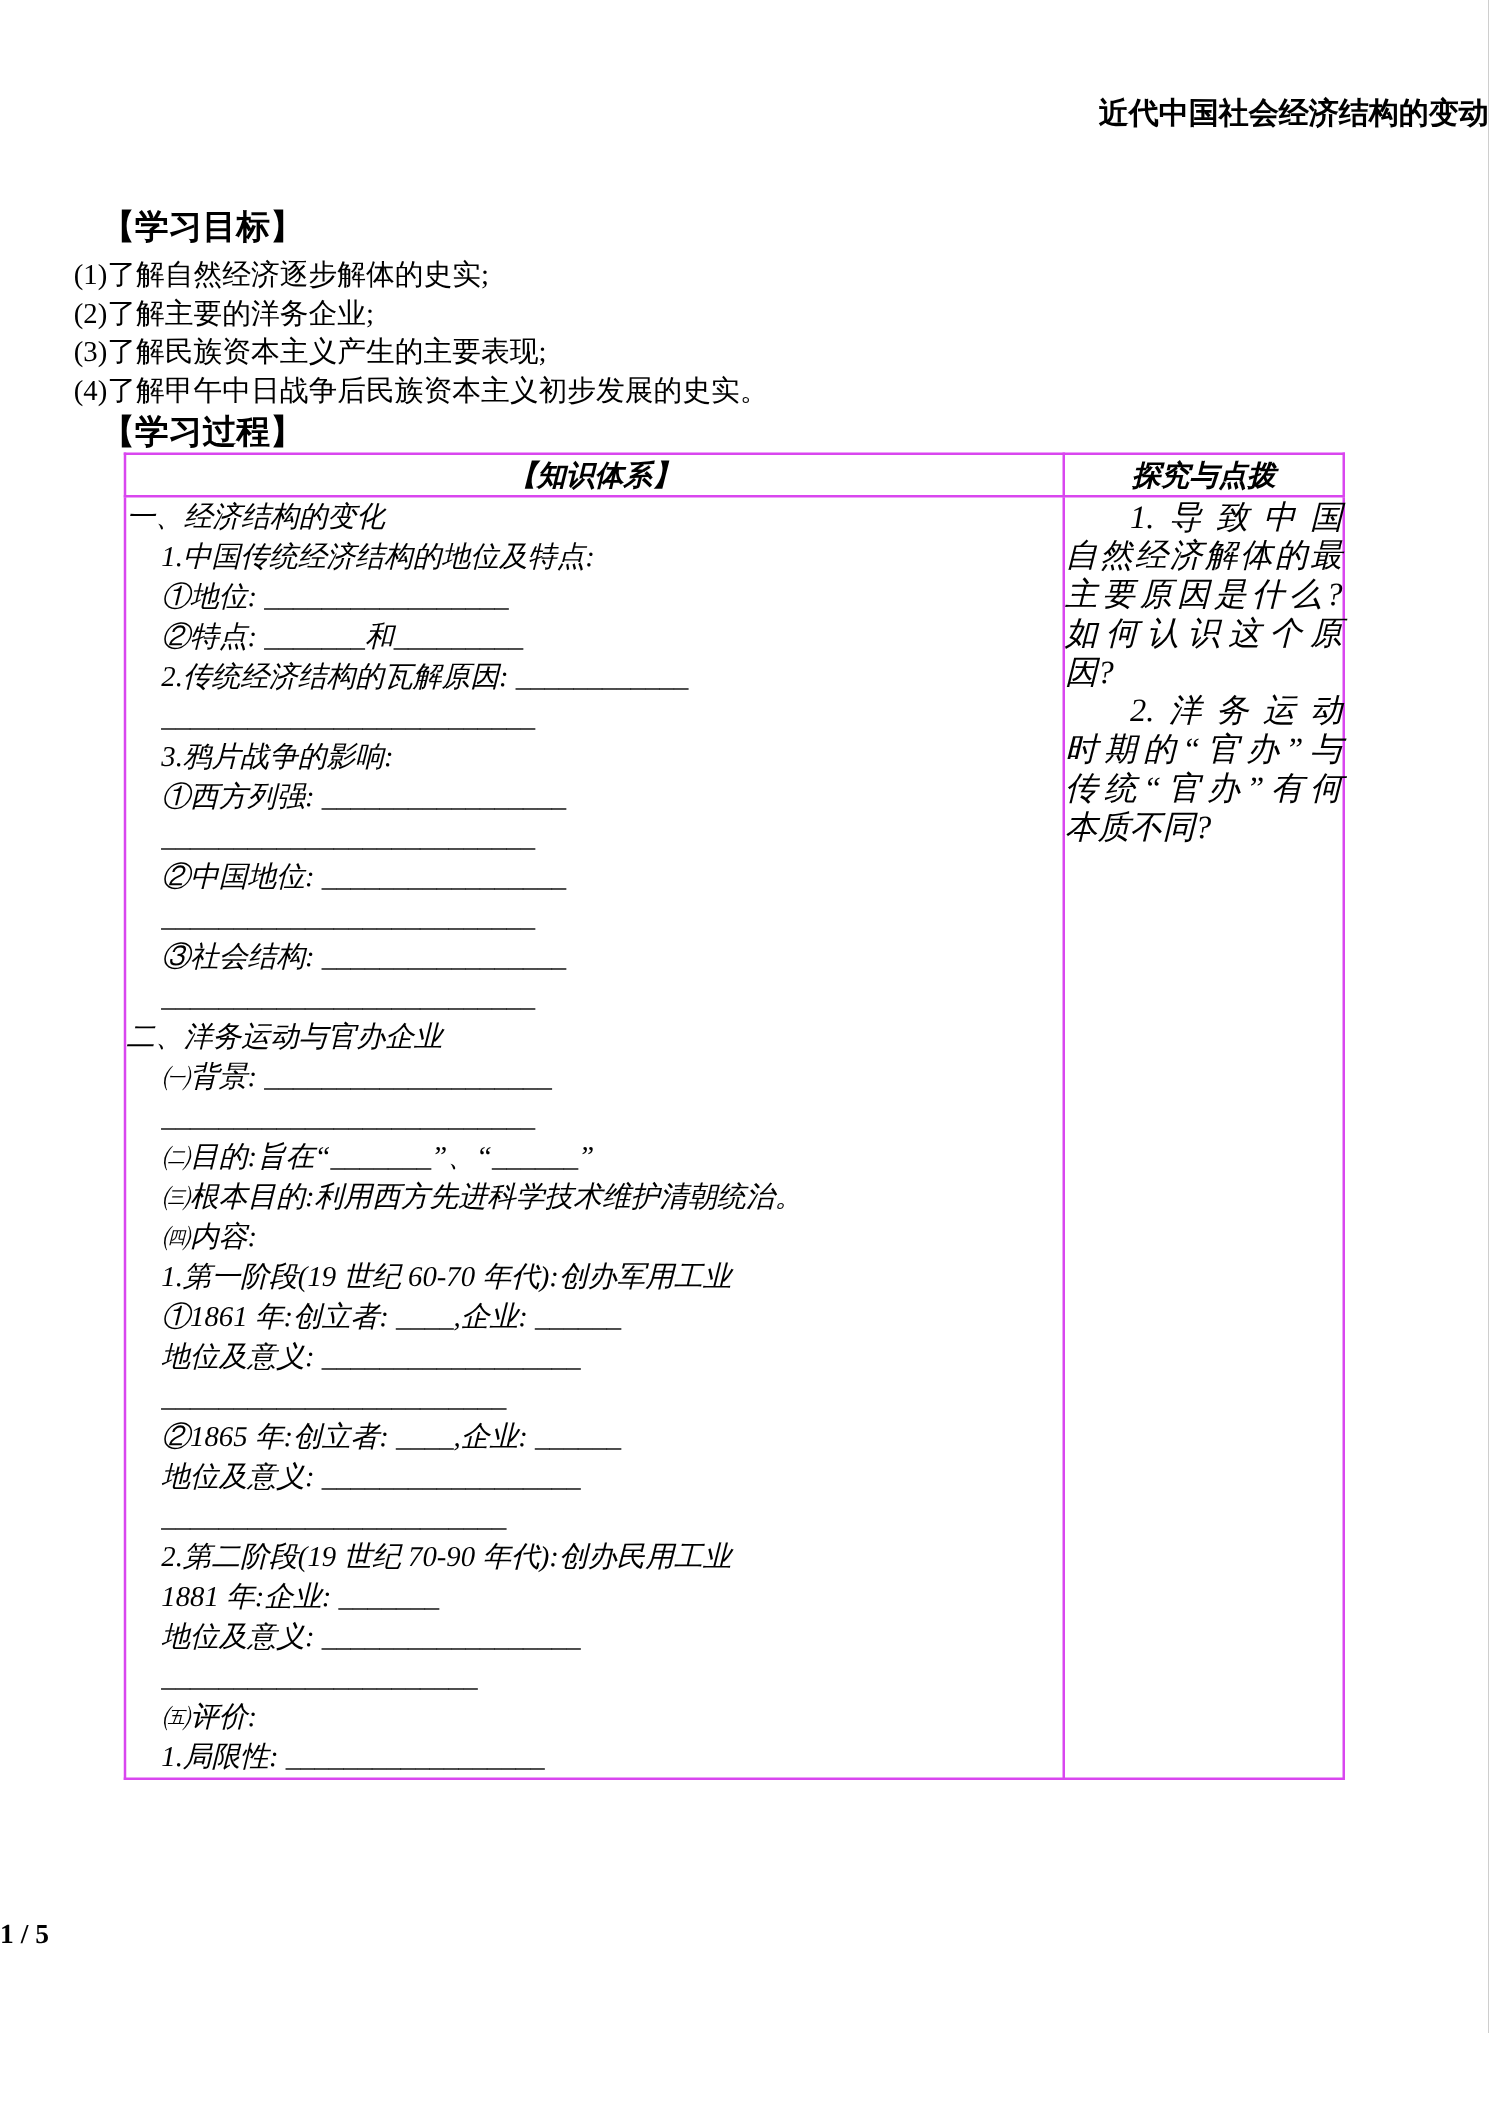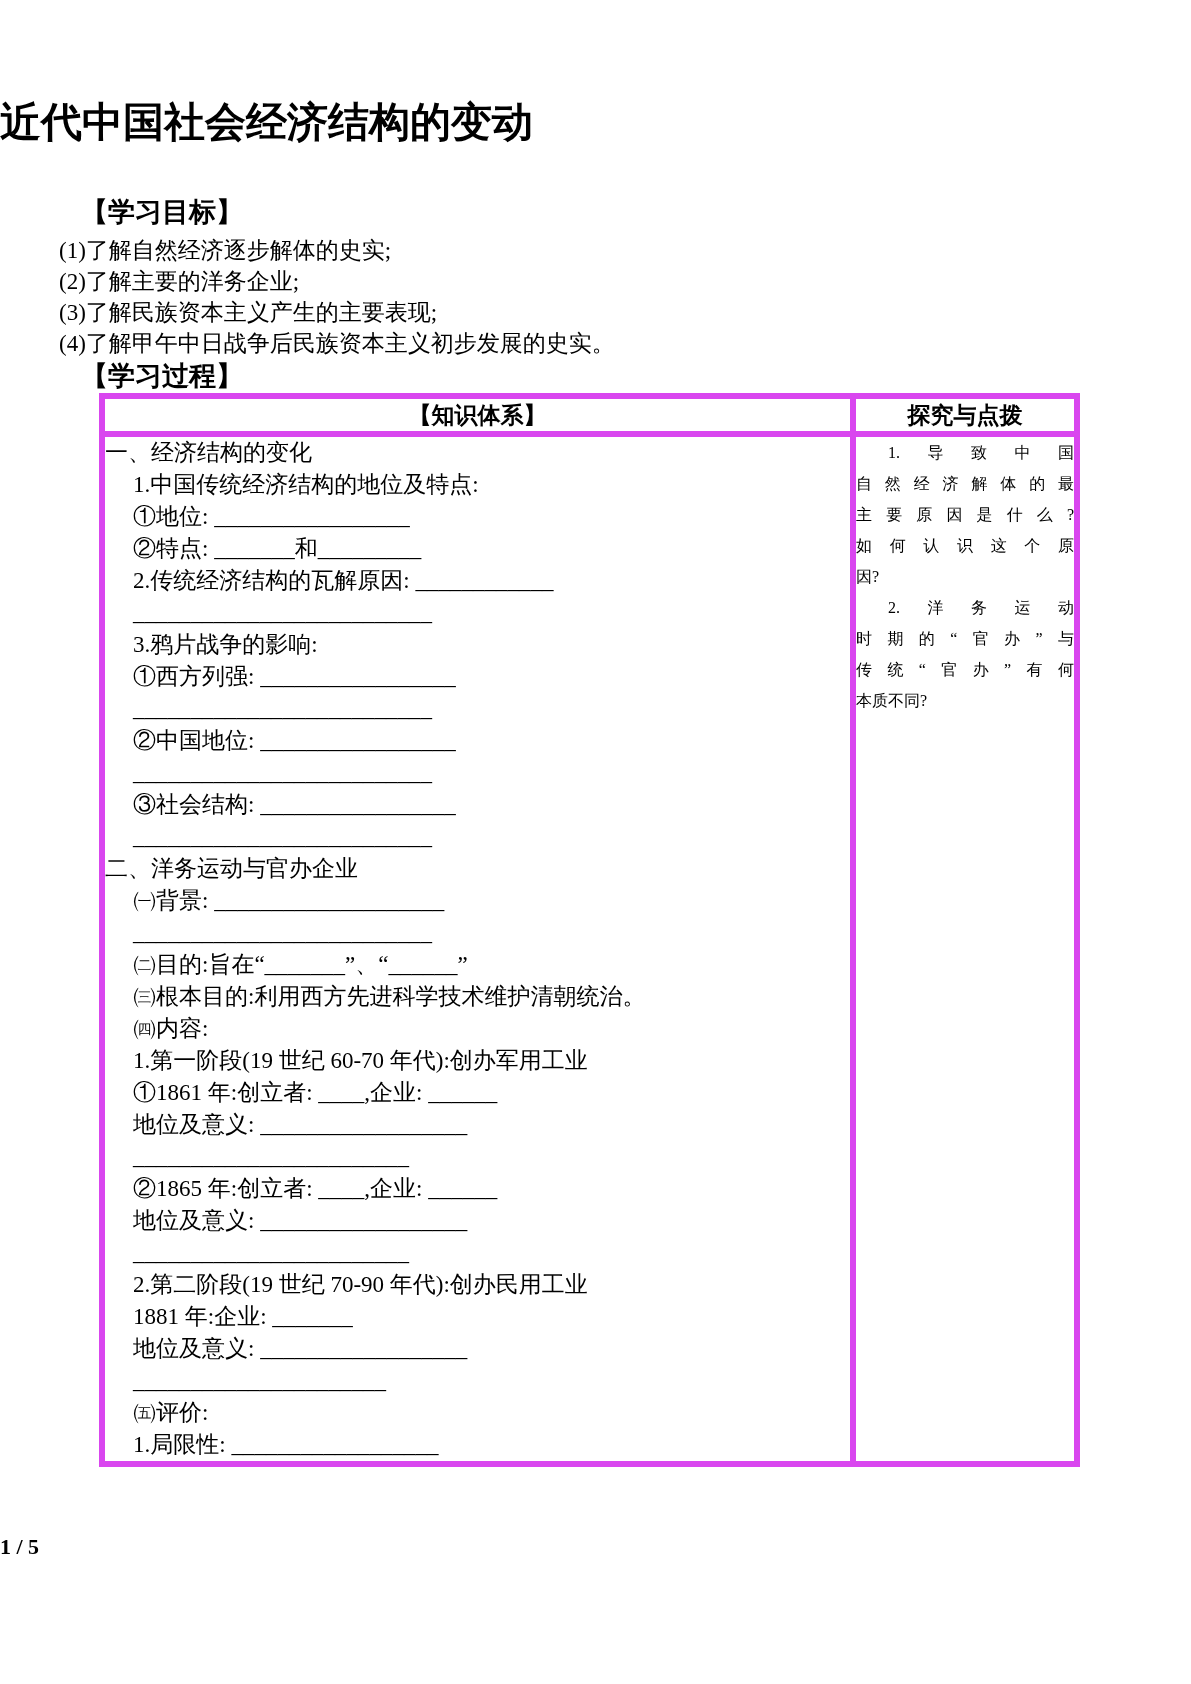--- a/index.html
+++ b/index.html
@@ -4,60 +4,60 @@
 <style>
   html,body { margin:0; padding:0; background:#888; }
   .page {
     width:1191px; height:1684px;
     background:#ffffff; color:#000000;
     position:relative; margin:0 auto;
     font-family:"Liberation Serif","DejaVu Serif",serif;
     overflow:hidden;
   }
   .doc-title {
-    margin:0; padding-top:100px;
-    text-align:left;
-    font-size:41px; line-height:44px; font-weight:bold;
+    margin:0; padding-top:69px;
+    text-align:right;
+    font-size:24px; line-height:44px; font-weight:bold;
   }
   .section-heading {
     margin:0; padding-left:81px;
     font-size:27px; line-height:34px; font-weight:bold;
   }
   .heading-objectives { margin-top:51px; }
   .heading-process { margin-top:0; }
   .objectives-list { margin-top:6px; margin-bottom:0; }
   .obj-item {
     padding-left:59px;
     font-size:23px; line-height:31px;
   }
   table.worksheet {
     border-collapse:collapse; table-layout:fixed;
     margin-left:99px; width:975px;
   }
   table.worksheet th, table.worksheet td {
-    border:6px solid #d946ef; padding:0;
+    border:2px solid #d946ef; padding:0;font-style:italic;
   }
   th.knowledge-header { width:749px; }
   th.notes-header { width:222px; }
   table.worksheet th {
     height:32px; font-size:23px; font-weight:bold;
     text-align:center; vertical-align:middle;
   }
   td.knowledge-cell {
     vertical-align:top;
     padding:4px 6px 0 6px;
     font-size:23px; line-height:32px;
     height:1024px;
   }
   .k-line { white-space:nowrap; }
   .k-line.ind { padding-left:28px; }
   td.notes-cell {
     vertical-align:top;
     padding:44px 9px 0 9px;
-    font-size:16px; line-height:31px;
+    font-size:26px; line-height:31px;
   }
   .note + .note { }
   .note-line { text-align:justify; text-align-last:justify; }
   .note-line.first { text-indent:2em; }
   .note-line.last { text-align-last:left; }
   .page-footer {
     position:absolute; top:1534px; left:0; width:100%;
     text-align:left; font-size:22px; font-weight:bold;
   }
 </style>

